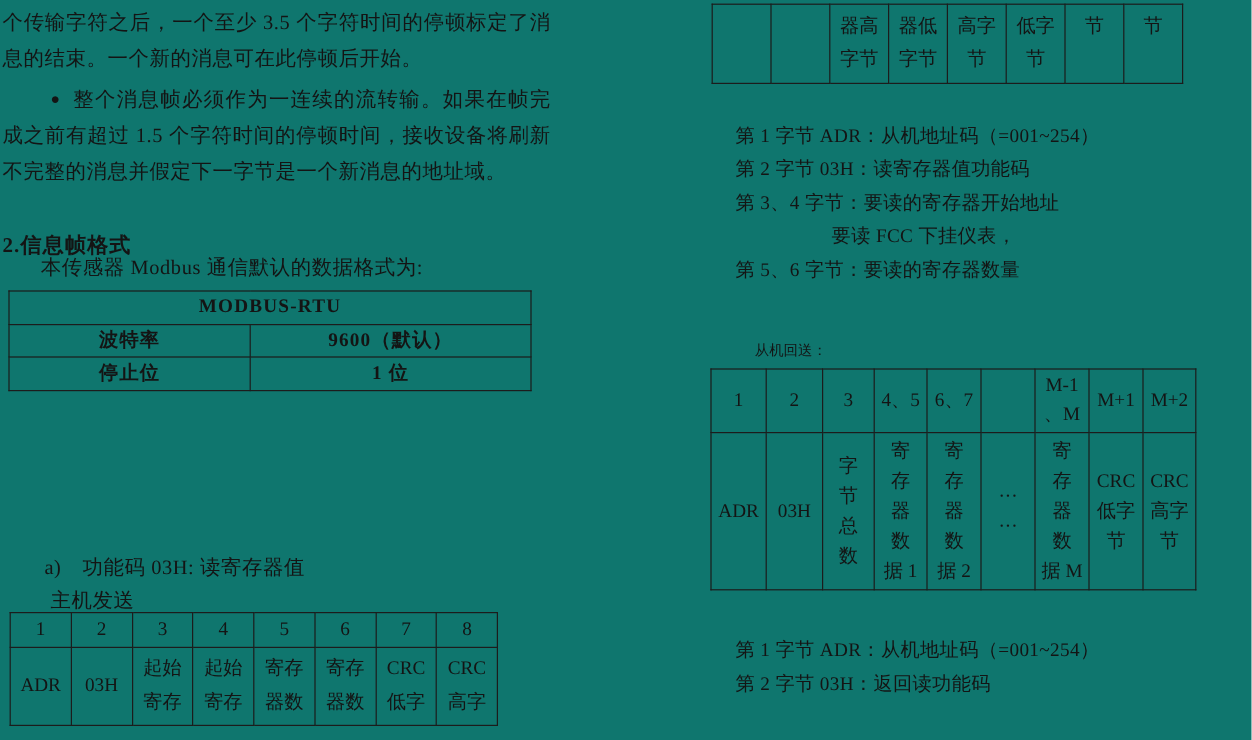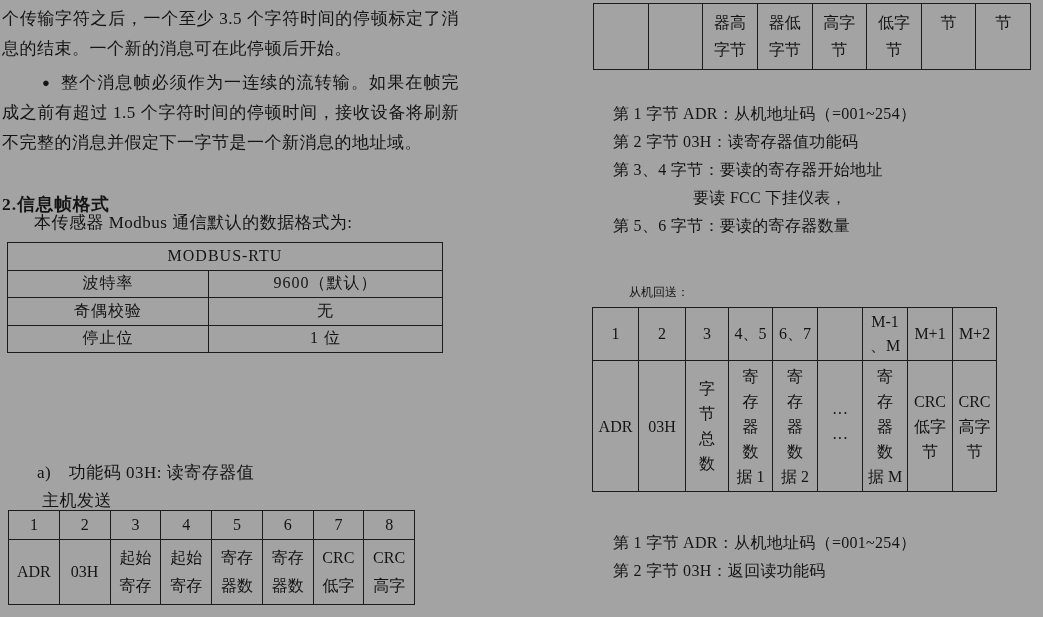--- a/index.html
+++ b/index.html
@@ -1,17 +1,17 @@
 <!DOCTYPE html>
 <html><head>
 <meta charset="utf-8">
 <style>
   html,body { margin:0; padding:0; background:#fff; }
   .page {
-    position:relative; width:1043px; height:617px; background:#a3a3a3;
+    position:relative; width:1043px; height:617px; background:#0f766e;
     font-family:"Liberation Serif","DejaVu Serif",serif;
     color:#141414; overflow:hidden;
   }
   .abs { position:absolute; margin:0; }
 
   
   .para1 {
     left:2px; top:4px; width:457px; font-size:17px; line-height:30px;
     text-align:justify; letter-spacing:0.5px;
   }
@@ -27,30 +27,30 @@
 
   
   table { border-collapse:collapse; table-layout:fixed; }
   td {
     border:1.6px solid #1c1c1c; text-align:center; font-size:16px;
     padding:0; overflow:hidden;
   }
   .pre { white-space:pre-line; }
 
   
-  .t1 { left:7px; top:242px; width:436px; }
+  .t1 { left:7px; top:242px; width:436px;font-weight:bold; }
   .t1 td { height:26.5px; letter-spacing:1px; }
 
   
   .t2 { left:8px; top:510px; width:407px; }
   .t2 tr.hdr td { height:28px; }
   .t2 tr.body td { height:64px; line-height:28px; }
 
   
-  .t3 { left:593px; top:3px; width:438px; }
+  .t3 { left:593px; top:3px; width:393px; }
   .t3 td { height:60px; vertical-align:top; padding-top:5px; line-height:27px; }
 
   
   .notes { font-size:16px; letter-spacing:0.3px; }
   .notes .line { height:28px; line-height:28px; white-space:nowrap; }
   .notes .line.indent { padding-left:80px; }
   .notes1 { left:613px; top:100px; }
   .notes2 { left:613px; top:529px; }
   .slave-label { left:629px; top:284px; font-size:12px; }
 
@@ -77,24 +77,20 @@
         <col style="width:201px">
         <col>
       </colgroup>
     <tbody>
       <tr>
           <td colspan="2">MODBUS-RTU</td>
         </tr>
       <tr>
         <td>波特率</td>
         <td>9600（默认）</td>
-      </tr>
-      <tr>
-        <td>奇偶校验</td>
-        <td>无</td>
       </tr>
       <tr>
         <td>停止位</td>
         <td>1 位</td>
       </tr>
     </tbody>
   </table>
 
   <p class="abs func-line">a)　功能码 03H: 读寄存器值</p>
   <p class="abs host-label">主机发送</p>

